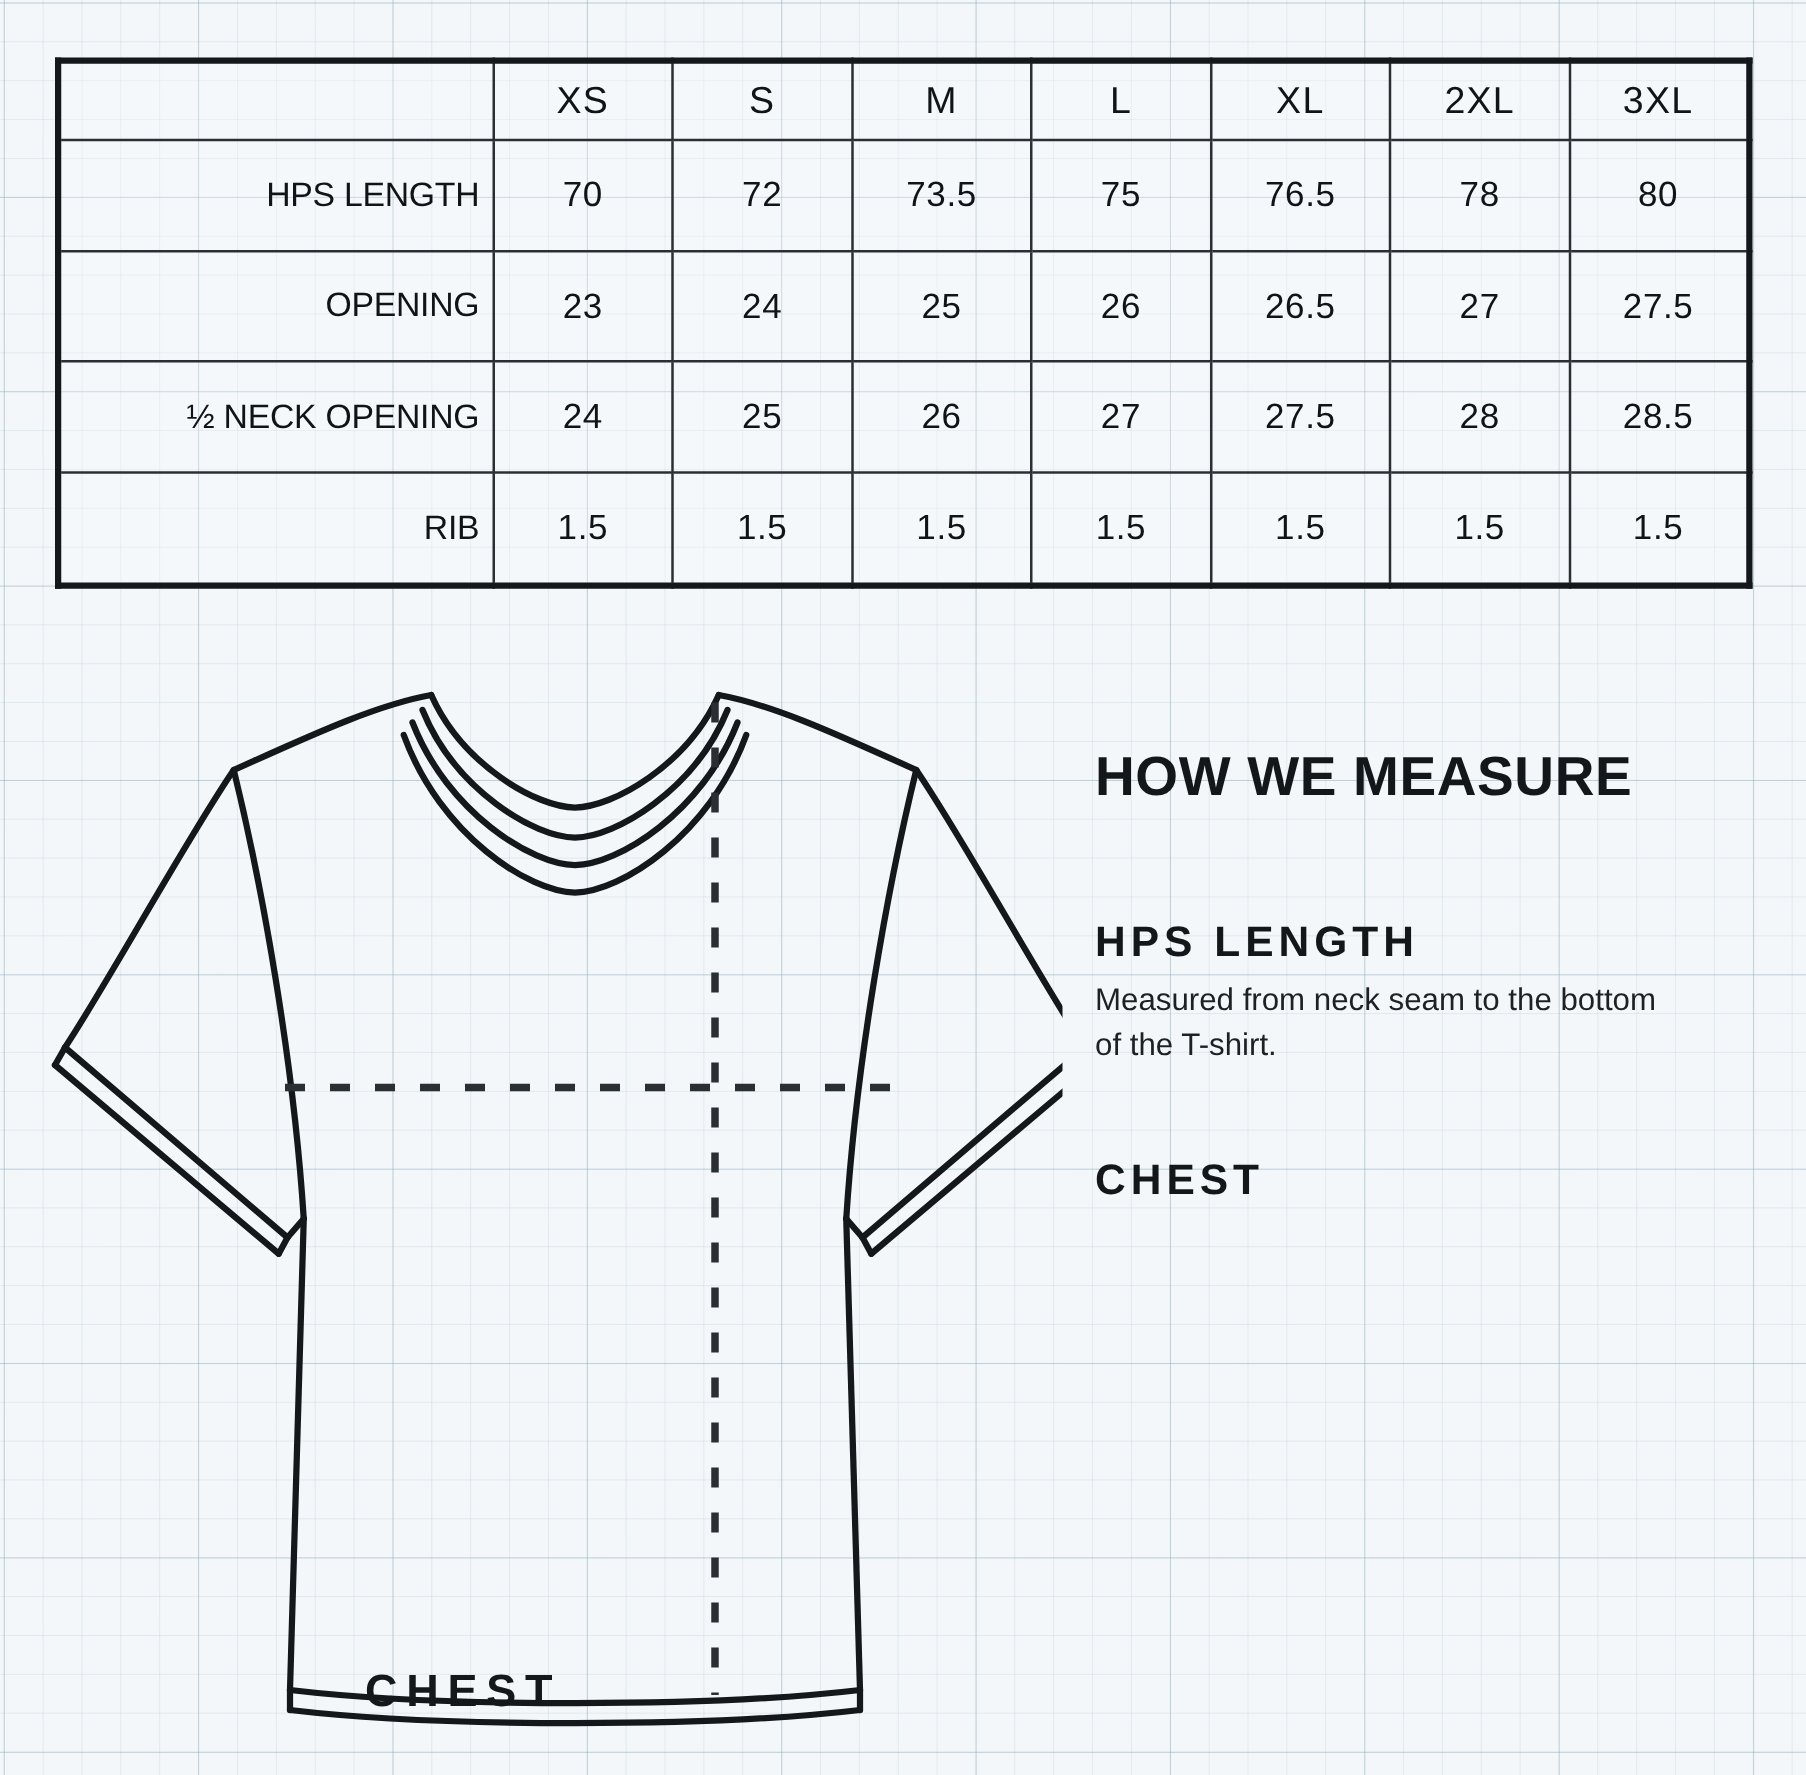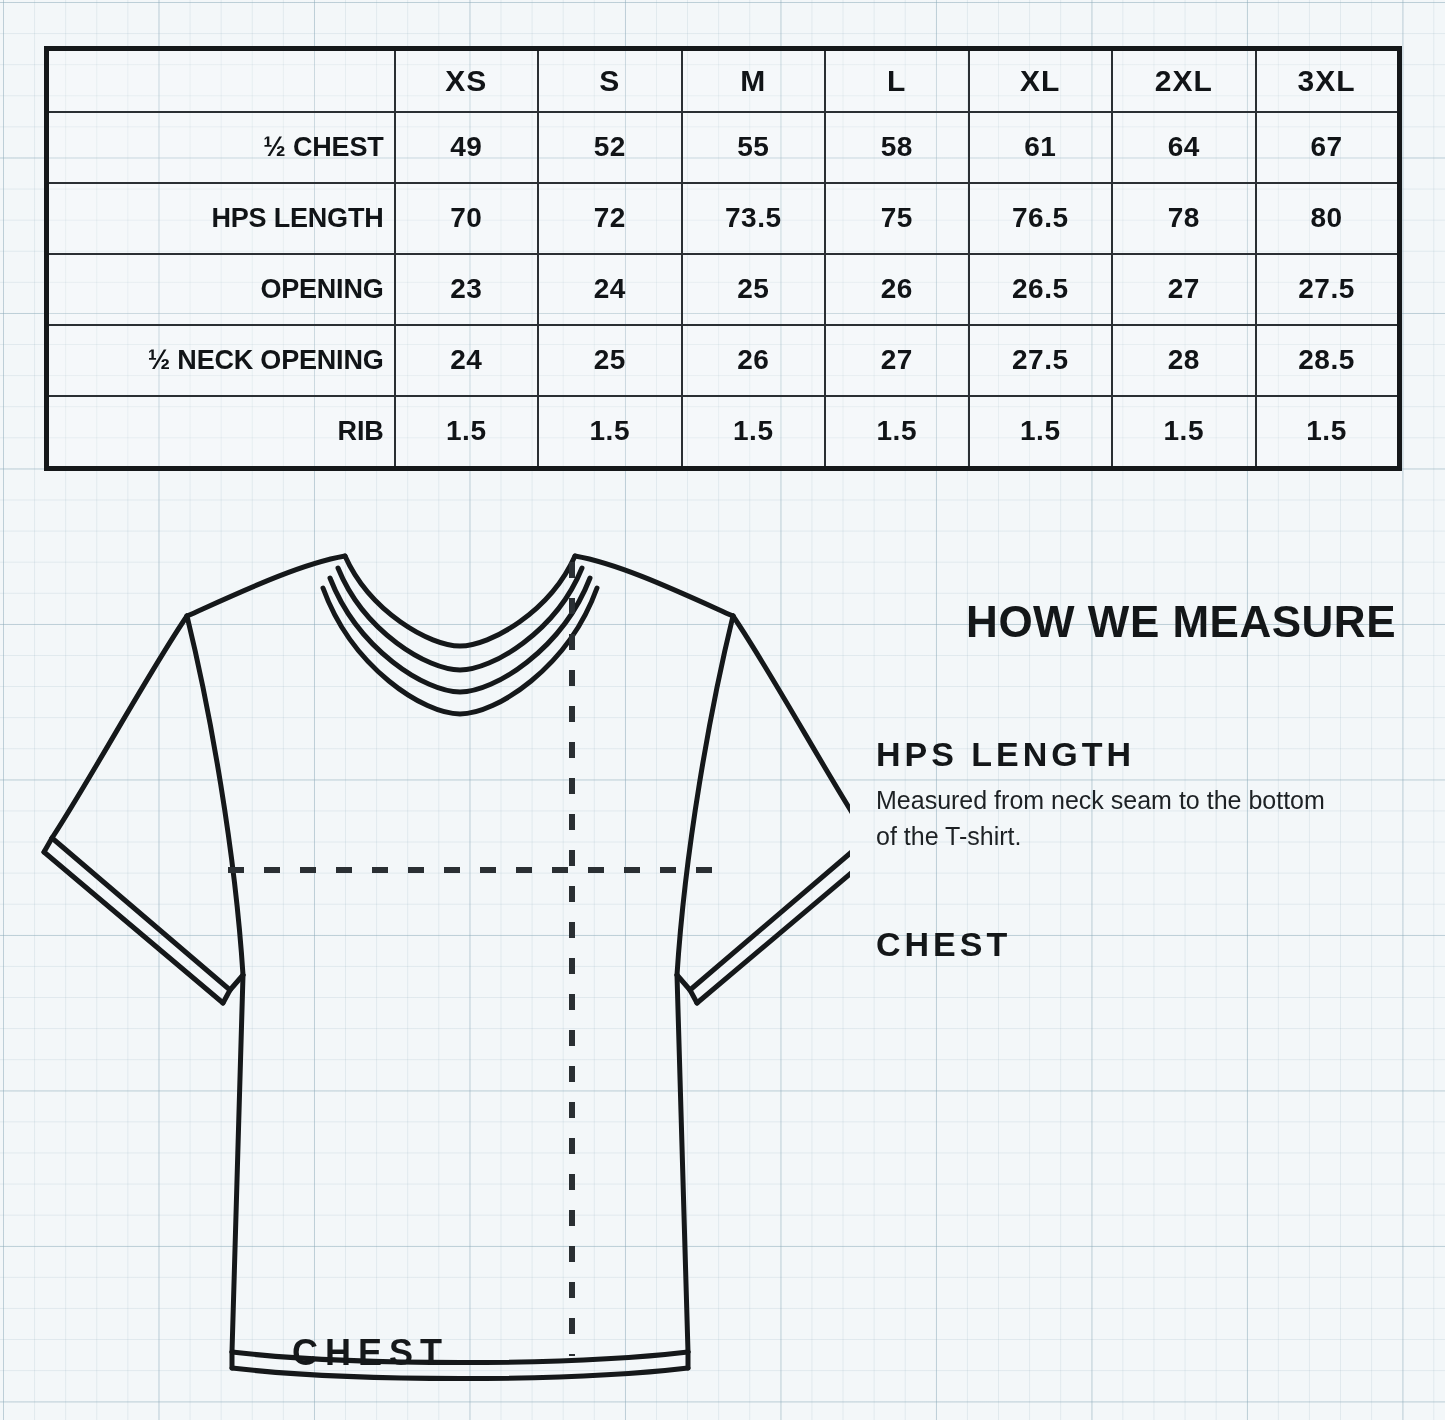--- a/index.html
+++ b/index.html
@@ -41,21 +41,21 @@
     table-layout: fixed;
     border: 5px solid #15181a;
     background: rgba(255,255,255,0.22);
   }
   #size-table td, #size-table th {
     border: 2px solid #2a2f33;
     padding: 0;
     height: 60px;
     text-align: center;
     vertical-align: middle;
-    font-weight: bold;
+    font-weight: normal;
     color: #111417;
     font-size: 28px;
     letter-spacing: 0.5px;
   }
   #size-table th.corner-cell {
     border-left: none;
     border-top: none;
   }
   #size-table .rowlabel {
     text-align: right;
@@ -99,21 +99,20 @@
     top: 600px;
     width: 520px;
   }
   #measure-title {
     font-size: 44px;
     font-weight: bold;
     letter-spacing: 0.5px;
     color: #141719;
     margin: 0 0 92px 0;
     line-height: 1;
-    text-align: right;
   }
   .measure-block { margin-bottom: 72px; }
   .measure-head {
     font-size: 34px;
     font-weight: bold;
     letter-spacing: 4px;
     color: #141719;
     margin: 0 0 10px 0;
     line-height: 1.1;
   }
@@ -149,30 +148,20 @@
         <th class="sizehead">S</th>
         <th class="sizehead">M</th>
         <th class="sizehead">L</th>
         <th class="sizehead">XL</th>
         <th class="sizehead">2XL</th>
         <th class="sizehead">3XL</th>
       </tr>
     </thead>
     <tbody>
       <tr>
-        <td class="rowlabel">½ CHEST</td>
-        <td>49</td>
-        <td>52</td>
-        <td>55</td>
-        <td>58</td>
-        <td>61</td>
-        <td>64</td>
-        <td>67</td>
-      </tr>
-      <tr>
         <td class="rowlabel">HPS LENGTH</td>
         <td>70</td>
         <td>72</td>
         <td>73.5</td>
         <td>75</td>
         <td>76.5</td>
         <td>78</td>
         <td>80</td>
       </tr>
       <tr>

